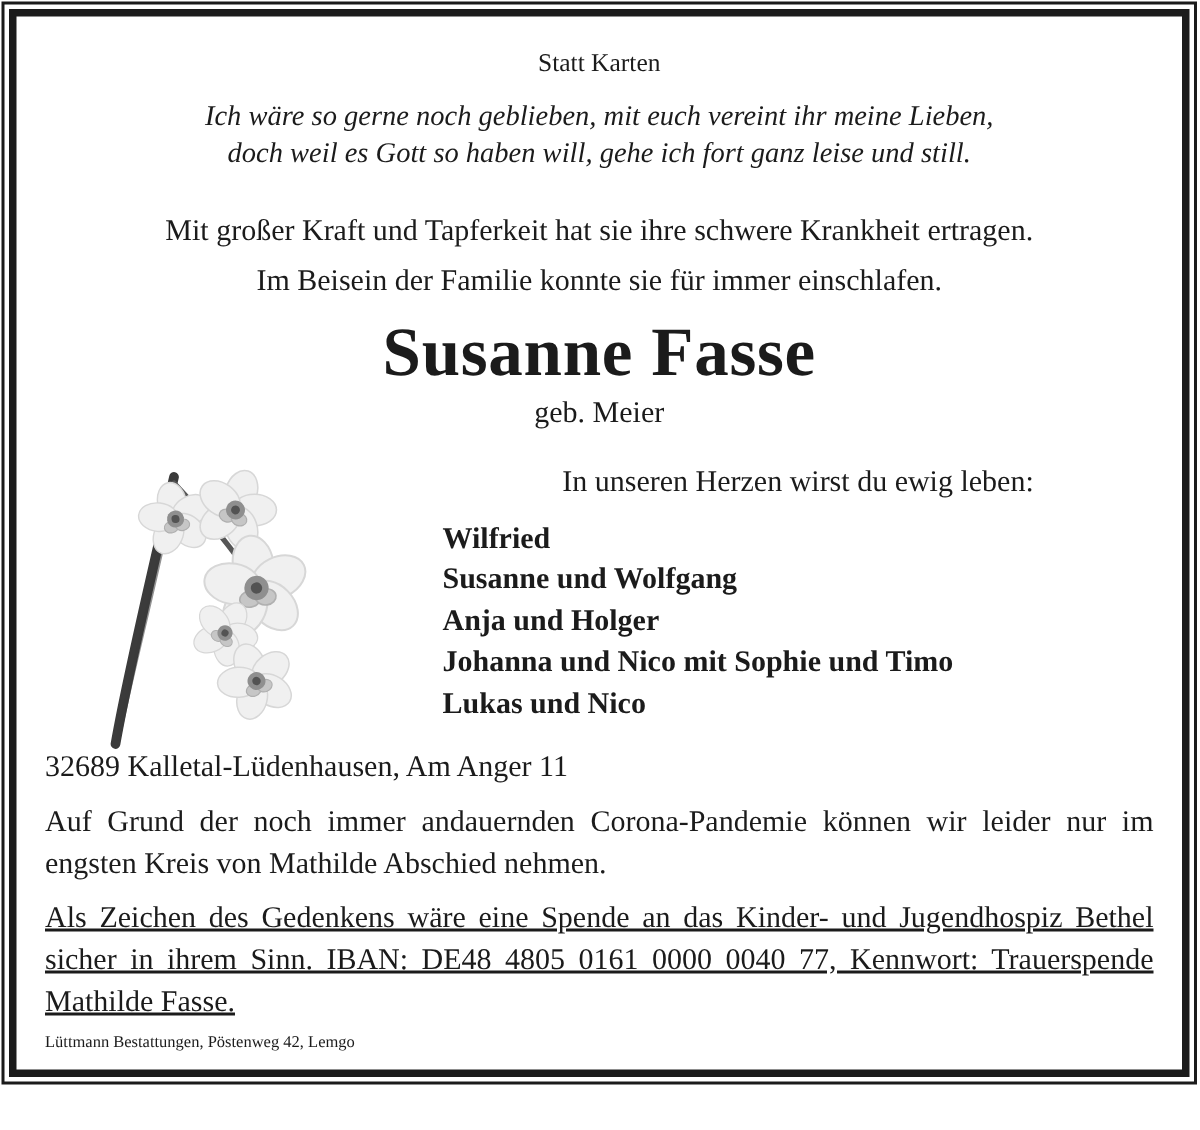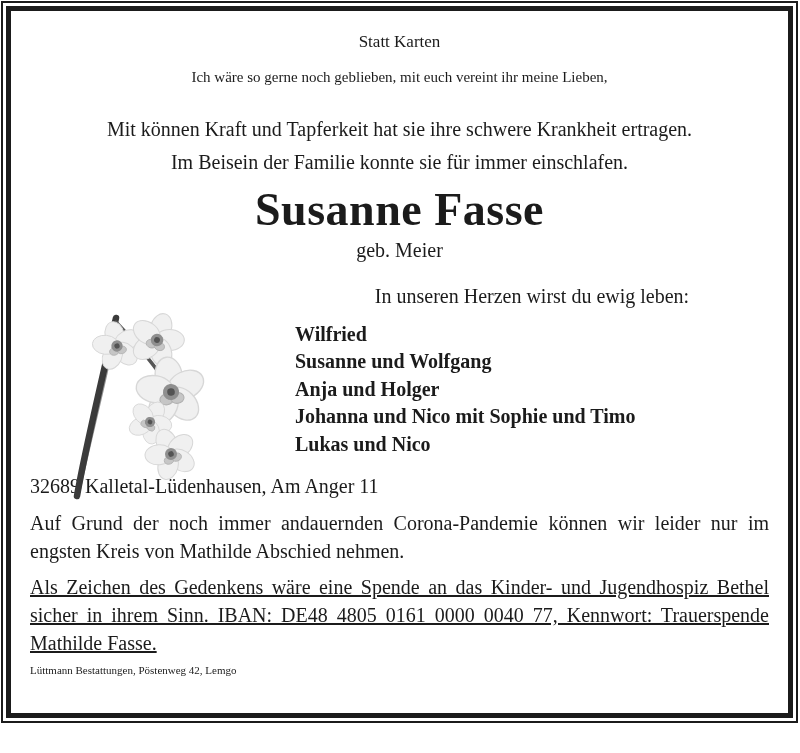--- a/index.html
+++ b/index.html
@@ -18,21 +18,21 @@
   }
   .frame-inner {
     width: 100%; height: 100%;
     border: 5px solid #1b1b1b;
     position: relative;
     padding: 20px 19px 0 19px;
     overflow: hidden;
   }
   .t-center { text-align: center; }
   .header-line { font-size: 17px; line-height: 22px; }
-  .verse { margin-top: 12px; font-size: 15px; line-height: 25px; }
+  .verse { margin-top: 12px; font-style: italic; font-size: 19px; line-height: 25px; }
   .intro-1 { margin-top: 26px; font-size: 20px; line-height: 26px; }
   .intro-2 { margin-top: 7px;  font-size: 20px; line-height: 26px; }
   .deceased-name { margin-top: 9px; font-size: 46px; line-height: 52px; font-weight: bold; letter-spacing: 0.5px; }
   .maiden { margin-top: 1px; font-size: 20px; line-height: 26px; }
   .dates { margin-top: 4px; font-size: 20px; line-height: 26px; }
   .dates .death-group { margin-left: 20px; }
   .dates .sym { margin-right: 5px; }
   .remembrance { margin-top: 20px; margin-left: 265px; font-size: 20px; line-height: 26px; text-align: center; }
   .mourners { margin-top: 12px; margin-left: 265px; list-style: none; font-size: 20px; line-height: 27.4px; font-weight: bold; }
   .address { margin-top: 15px; font-size: 20px; line-height: 26px; }
@@ -56,23 +56,24 @@
 </head>
 <body>
 
 <div class="frame-outer">
   <div class="frame-inner">
 
     <div class="t-center header-line">Statt Karten</div>
 
     <div class="t-center verse">
       <div>Ich wäre so gerne noch geblieben, mit euch vereint ihr meine Lieben,</div>
+      <div>doch weil es Gott so haben will, gehe ich fort ganz leise und still.</div>
     </div>
 
-    <div class="t-center intro-1">Mit können Kraft und Tapferkeit hat sie ihre schwere Krankheit ertragen.</div>
+    <div class="t-center intro-1">Mit großer Kraft und Tapferkeit hat sie ihre schwere Krankheit ertragen.</div>
     <div class="t-center intro-2">Im Beisein der Familie konnte sie für immer einschlafen.</div>
 
     <div class="t-center deceased-name">Susanne Fasse</div>
 
     <div class="t-center maiden">geb. Meier</div>
 
 
     <svg class="flower" viewBox="0 0 240 210" aria-hidden="true">
       <path class="stem" d="M22,196 C30,150 44,92 61,18" stroke-width="6.5"></path>
       <path class="stem" d="M24,192 C33,148 47,95 62,24" stroke-width="3" opacity="0.55"></path>

